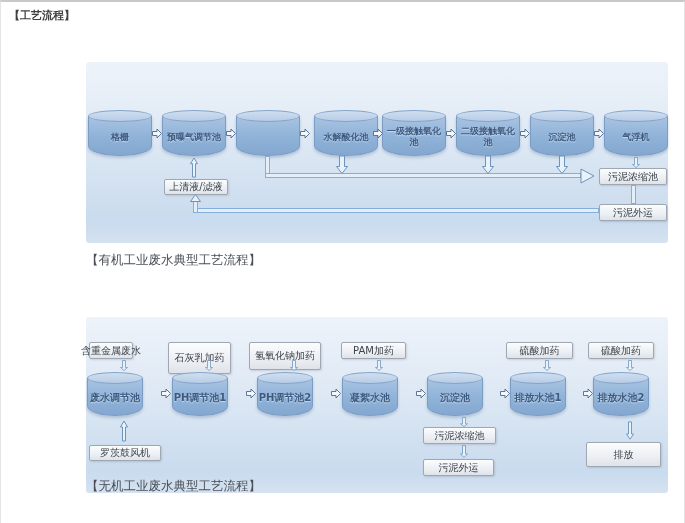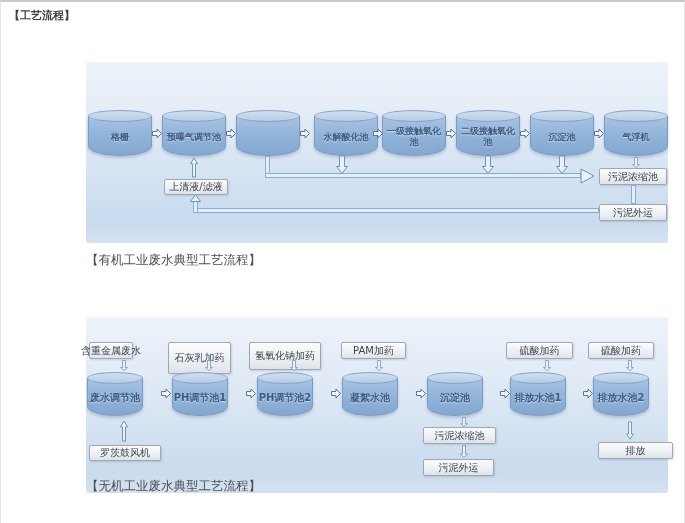--- a/index.html
+++ b/index.html
@@ -273,19 +273,19 @@
     <svg class="arr flow" style="left:374px;top:128px" width="8" height="13" viewBox="0 0 8 22" preserveAspectRatio="none">
         <path d="M2.5 1 V15 H0.5 L4 21 L7.5 15 H5.5 V1 Z"></path>
       </svg>
     <div class="gbox" style="left:337px;top:142px;width:71px;height:17px">
         <span>污泥外运</span>
       </div>
 
     <svg class="arr flow" style="left:540px;top:104px" width="8" height="19" viewBox="0 0 8 22" preserveAspectRatio="none">
         <path d="M2.5 1 V15 H0.5 L4 21 L7.5 15 H5.5 V1 Z"></path>
       </svg>
-    <div class="gbox" style="left:512px;top:125px;width:75px;height:17px">
+    <div class="gbox" style="left:500px;top:125px;width:75px;height:25px">
         <span>排放</span>
       </div>
   </div>
 
   <div class="caption" style="top:476px">【无机工业废水典型工艺流程】</div>
 </div>
 
 </body></html>

